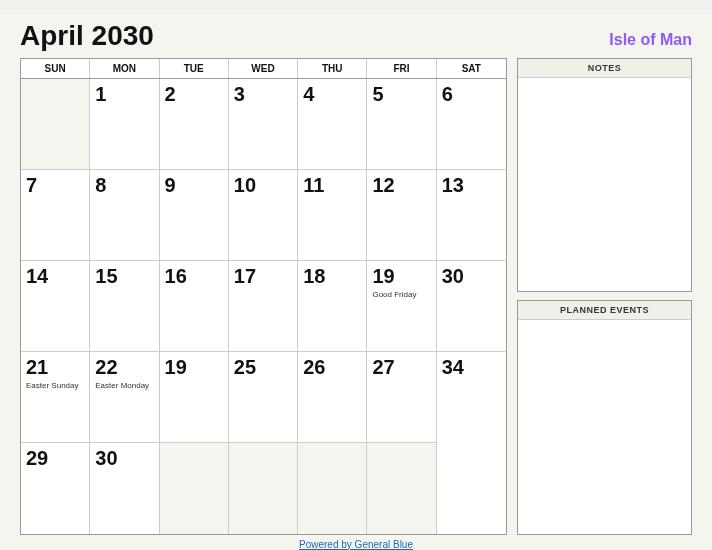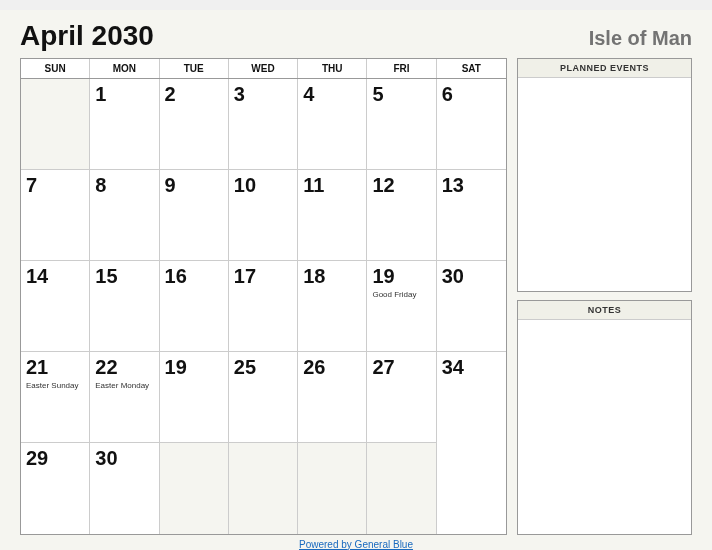--- a/index.html
+++ b/index.html
@@ -26,23 +26,23 @@
       justify-content: space-between;
       align-items: baseline;
       margin-bottom: 6px;
     }
     .title {
       font-size: 28px;
       font-weight: bold;
       color: #111;
     }
     .region {
-      font-size: 20px;
-      font-weight: bold;
-      color: #737373;
+      font-size: 16px;
+      font-weight: bold;
+      color: #8b5cf6;
     }
     .main-content {
       display: flex;
       gap: 10px;
       flex: 1;
     }
     .calendar {
       flex: 1;
       border: 1px solid #999;
       background: #fff;
@@ -243,27 +243,27 @@
             <span class="day-num">30</span>
           </div>
           <div class="cal-cell empty"></div>
           <div class="cal-cell empty"></div>
           <div class="cal-cell empty"></div>
           <div class="cal-cell empty"></div>
         </div>
     </div>
 
     <div class="sidebar">
+      <div class="sidebar-box notes-box">
+        <div class="sidebar-box-title">NOTES</div>
+        <div class="sidebar-box-content"></div>
+      </div>
       <div class="sidebar-box planned-events-box">
         <div class="sidebar-box-title">PLANNED EVENTS</div>
         <div class="sidebar-box-content"></div>
       </div>
-      <div class="sidebar-box notes-box">
-        <div class="sidebar-box-title">NOTES</div>
-        <div class="sidebar-box-content"></div>
-      </div>
     </div>
   </div>
 
   <div class="footer">
     <a href="#">Powered by General Blue</a>
   </div>
 </div>
 
 </body></html>

